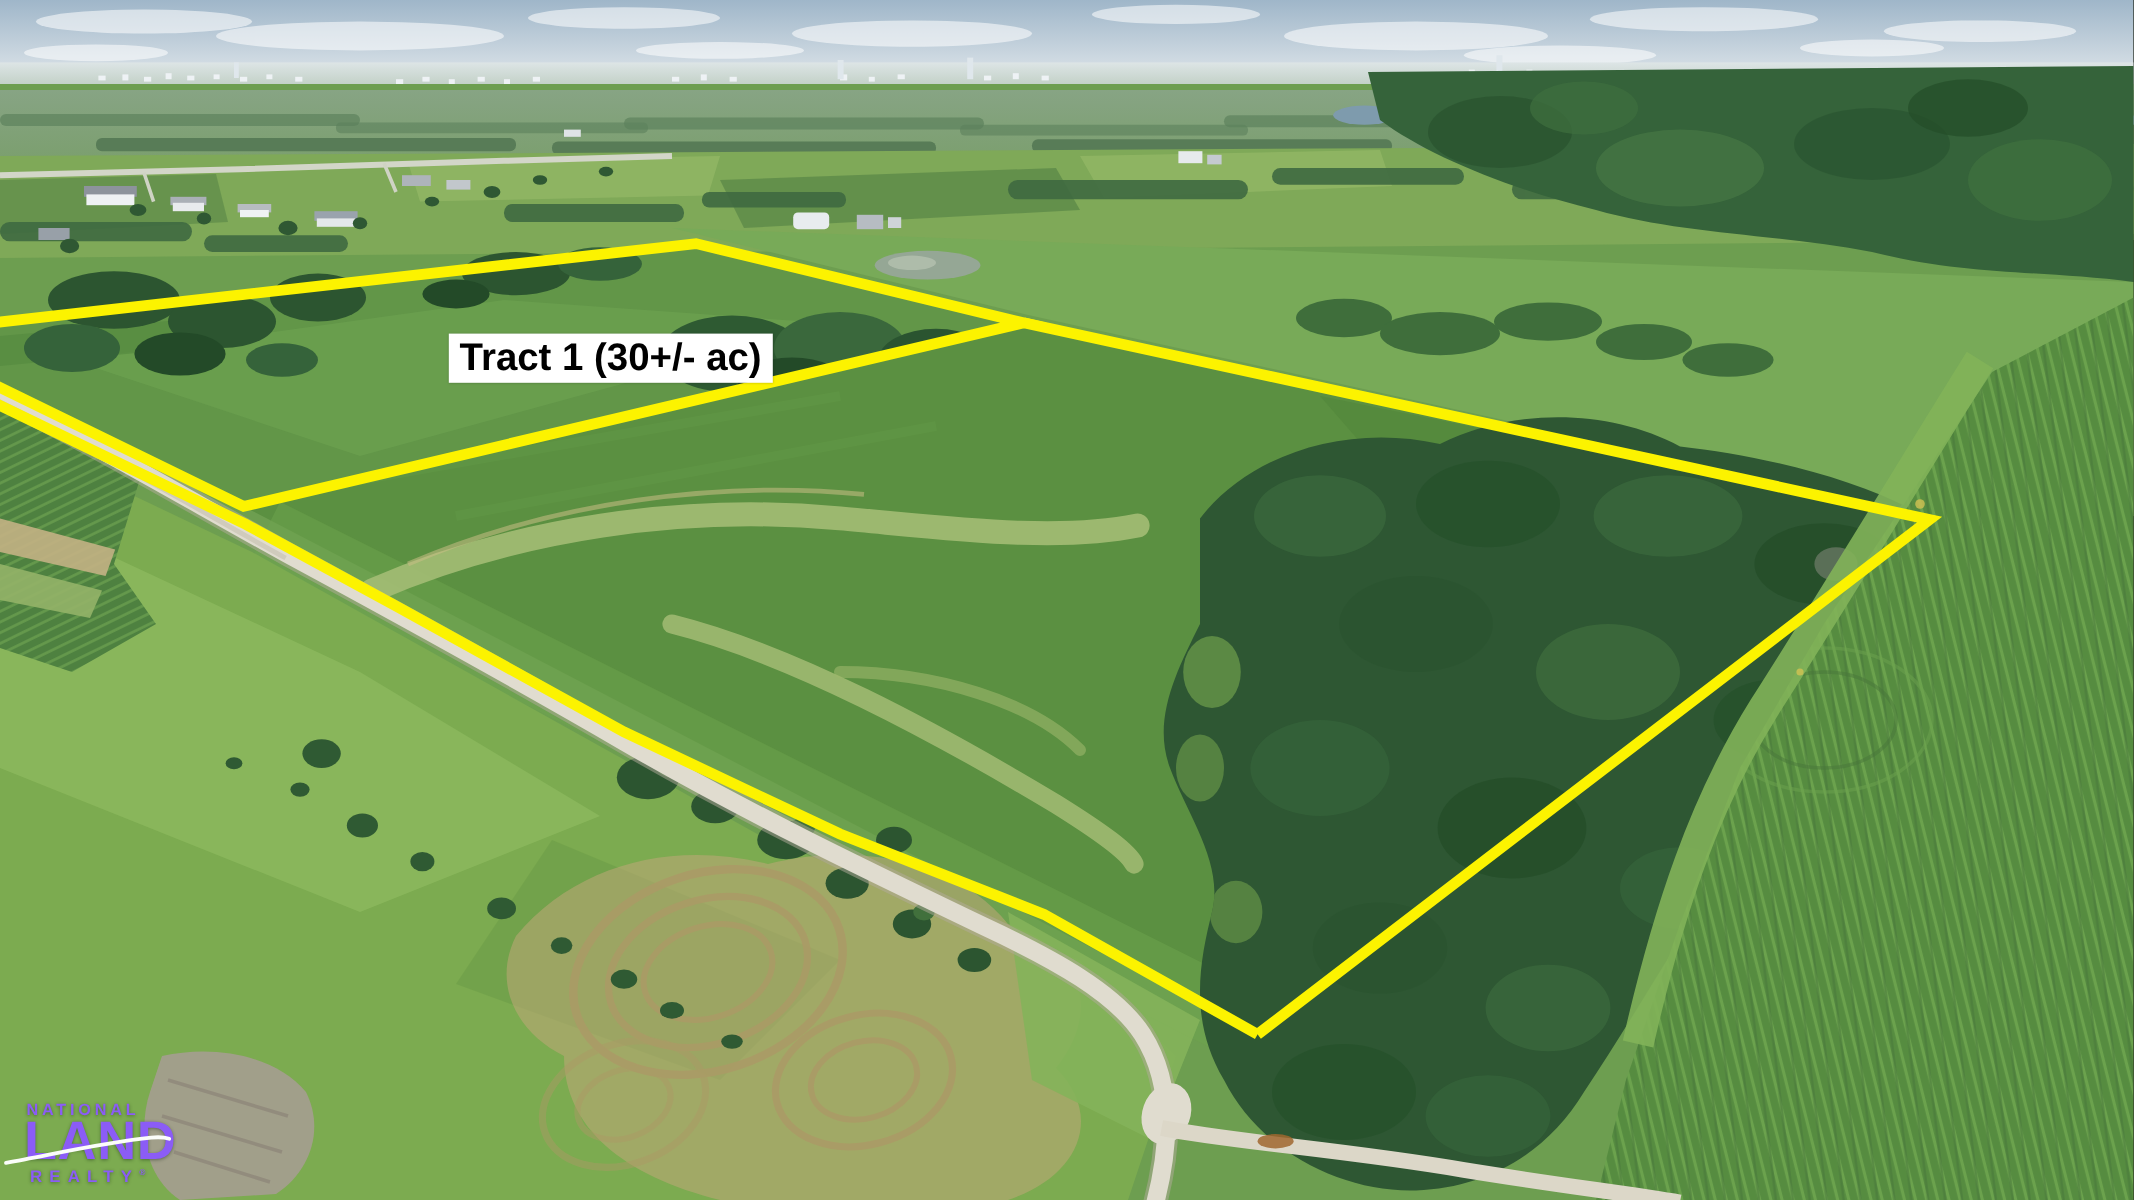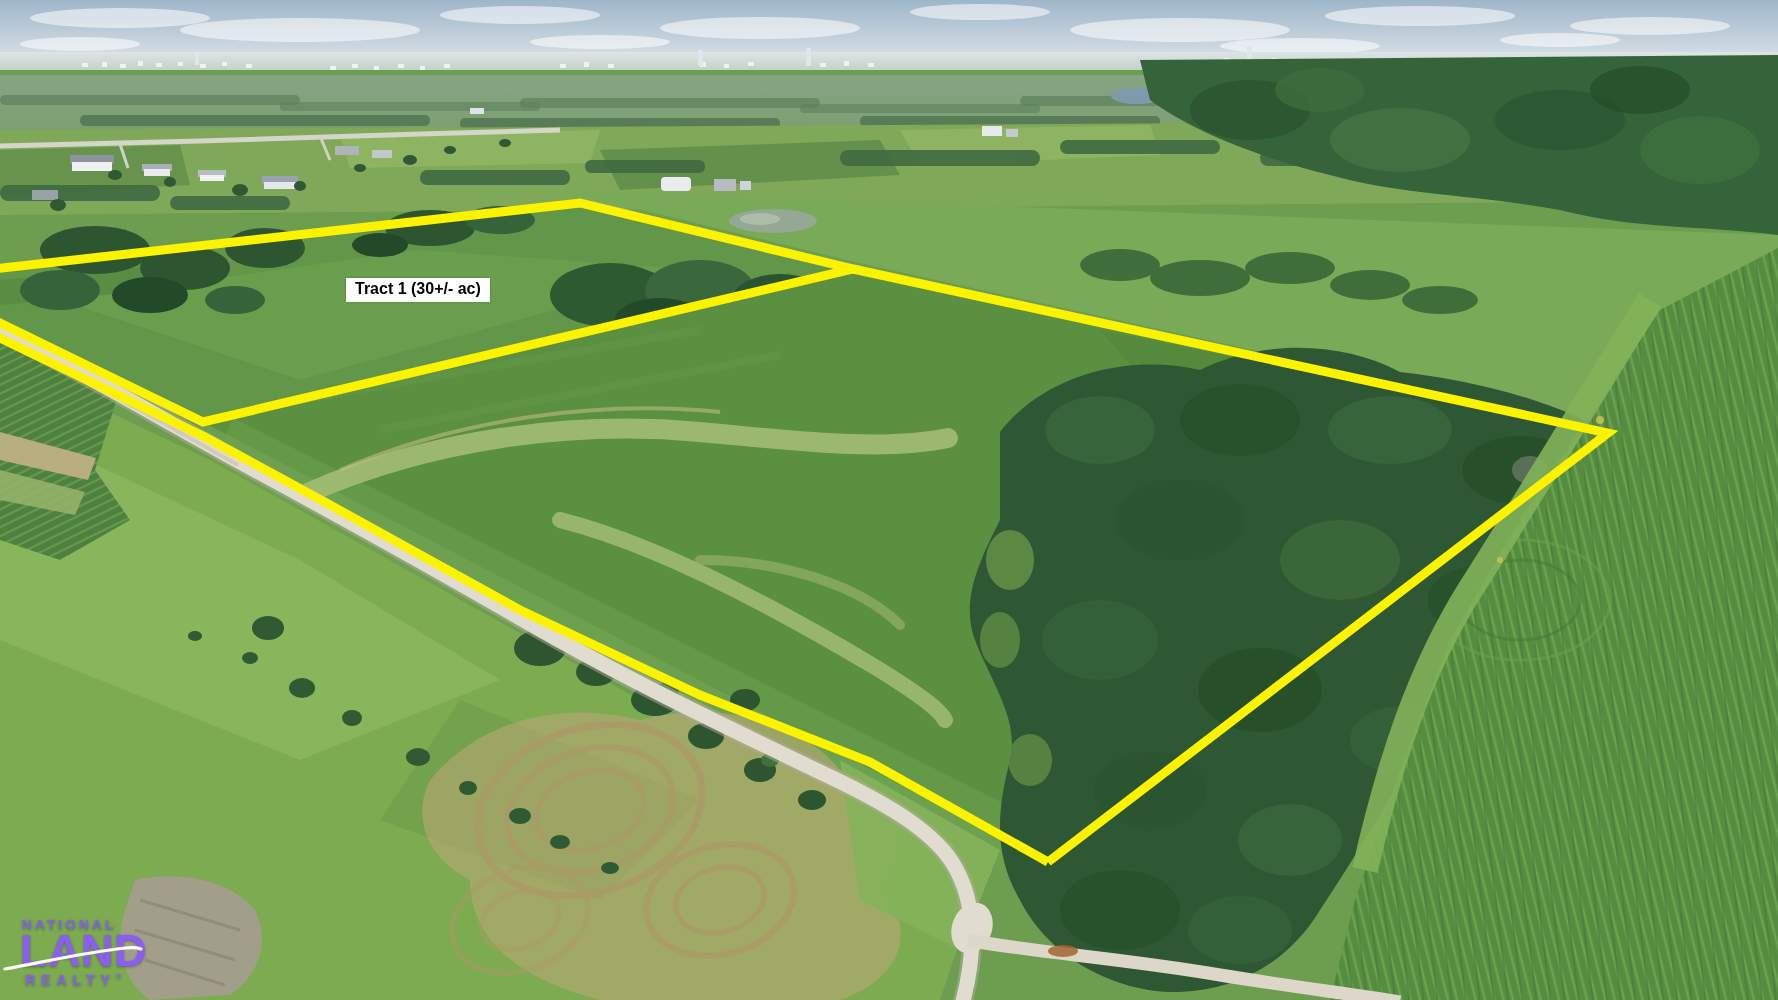--- a/index.html
+++ b/index.html
@@ -6,21 +6,21 @@
   #stage{
     position:relative;width:1778px;height:1000px;overflow:hidden;
     font-family:"Liberation Sans","DejaVu Sans",sans-serif;
   }
   #scene{position:absolute;left:0;top:0;width:100%;height:100%;display:block;}
   .tract-label{
     position:absolute;background:#ffffff;color:#000000;font-weight:bold;
     white-space:nowrap;padding:3px 9px 4px 9px;line-height:1.05;
     box-shadow:0 0 2px rgba(0,0,0,.25);
   }
-  #tract1-label{left:346px;top:278px;font-size:16px;}
+  #tract1-label{left:374px;top:278px;font-size:32px;}
   #tract2-label{left:802px;top:496px;font-size:26px;}
   #brand-logo{
     position:absolute;left:20px;top:917px;color:#8b5cf6;width:150px;
     text-shadow:0 1px 3px rgba(15,35,15,.45);
   }
   .logo-national{font-size:13.5px;font-weight:bold;letter-spacing:3.2px;margin-left:2px;}
   .logo-land{font-size:45px;font-weight:bold;letter-spacing:0.5px;line-height:.78;margin-top:1px;}
   .logo-swoosh{position:absolute;left:-16px;top:28px;overflow:visible;}
   .logo-realty{font-size:14px;font-weight:bold;letter-spacing:6px;margin-top:4px;margin-left:5px;}
   .logo-mark{font-size:7px;vertical-align:super;letter-spacing:0;}

